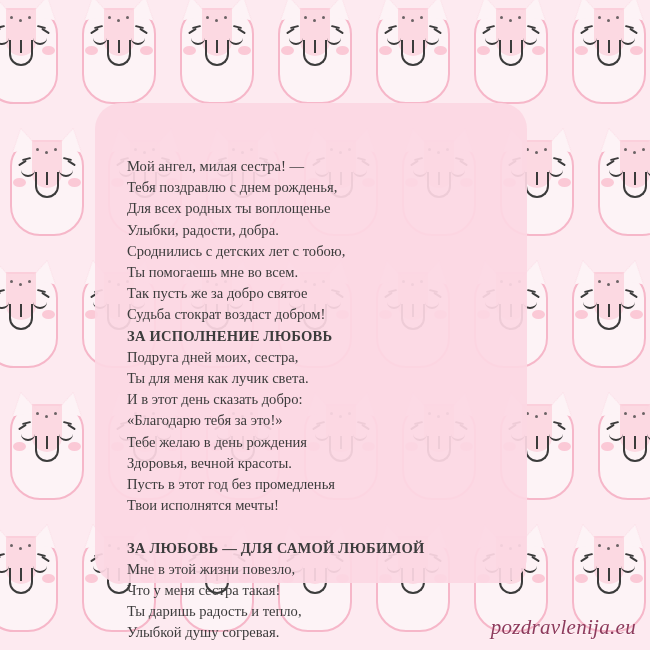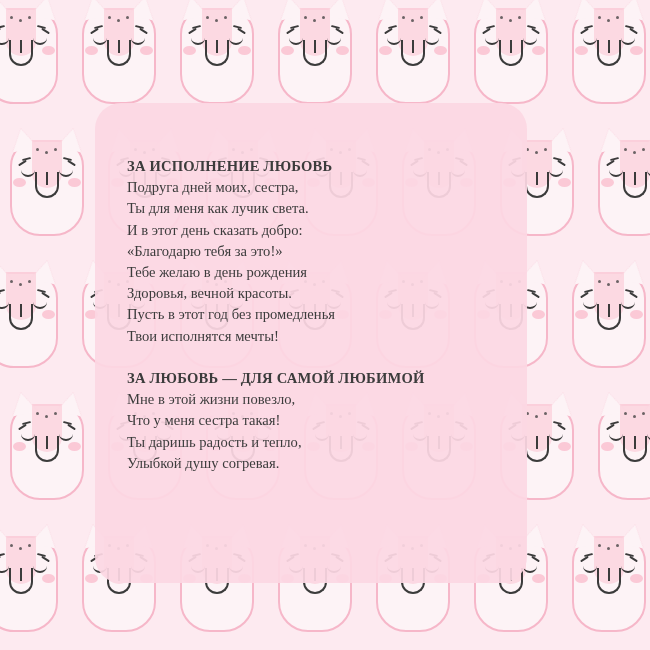--- a/index.html
+++ b/index.html
@@ -865,31 +865,40 @@
         <div class="lash" style="left:14px;top:36px;transform:rotate(-32deg)"></div>
         <div class="lash" style="left:18px;top:32px;transform:rotate(-14deg)"></div>
         <div class="lash" style="right:14px;top:36px;transform:rotate(32deg)"></div>
         <div class="lash" style="right:18px;top:32px;transform:rotate(14deg)"></div>
         <div class="muzzle"></div>
       </div>
     </div>
 
   <div class="card"></div>
 
-  <div class="poem"><span class="caps">ЗА ИСПОЛНЕНИЕ ЛЮБОВЬ</span>
+  <div class="poem"><span>Мой ангел, милая сестра! —
+Тебя поздравлю с днем рожденья,
+Для всех родных ты воплощенье
+Улыбки, радости, добра.
+Сроднились с детских лет с тобою,
+Ты помогаешь мне во всем.
+Так пусть же за добро святое
+Судьба стократ воздаст добром!
+</span><span class="caps">ЗА ИСПОЛНЕНИЕ ЛЮБОВЬ</span>
 <span>Подруга дней моих, сестра,
 Ты для меня как лучик света.
 И в этот день сказать добро:
 «Благодарю тебя за это!»
 Тебе желаю в день рождения
 Здоровья, вечной красоты.
 Пусть в этот год без промедленья
 Твои исполнятся мечты!</span>
 
 <span class="caps">ЗА ЛЮБОВЬ — ДЛЯ САМОЙ ЛЮБИМОЙ</span>
 <span>Мне в этой жизни повезло,
 Что у меня сестра такая!
 Ты даришь радость и тепло,
 Улыбкой душу согревая.</span>
 
 </div>
 
+  <div class="watermark">pozdravlenija.eu</div>
 </div>
 
 </body></html>

